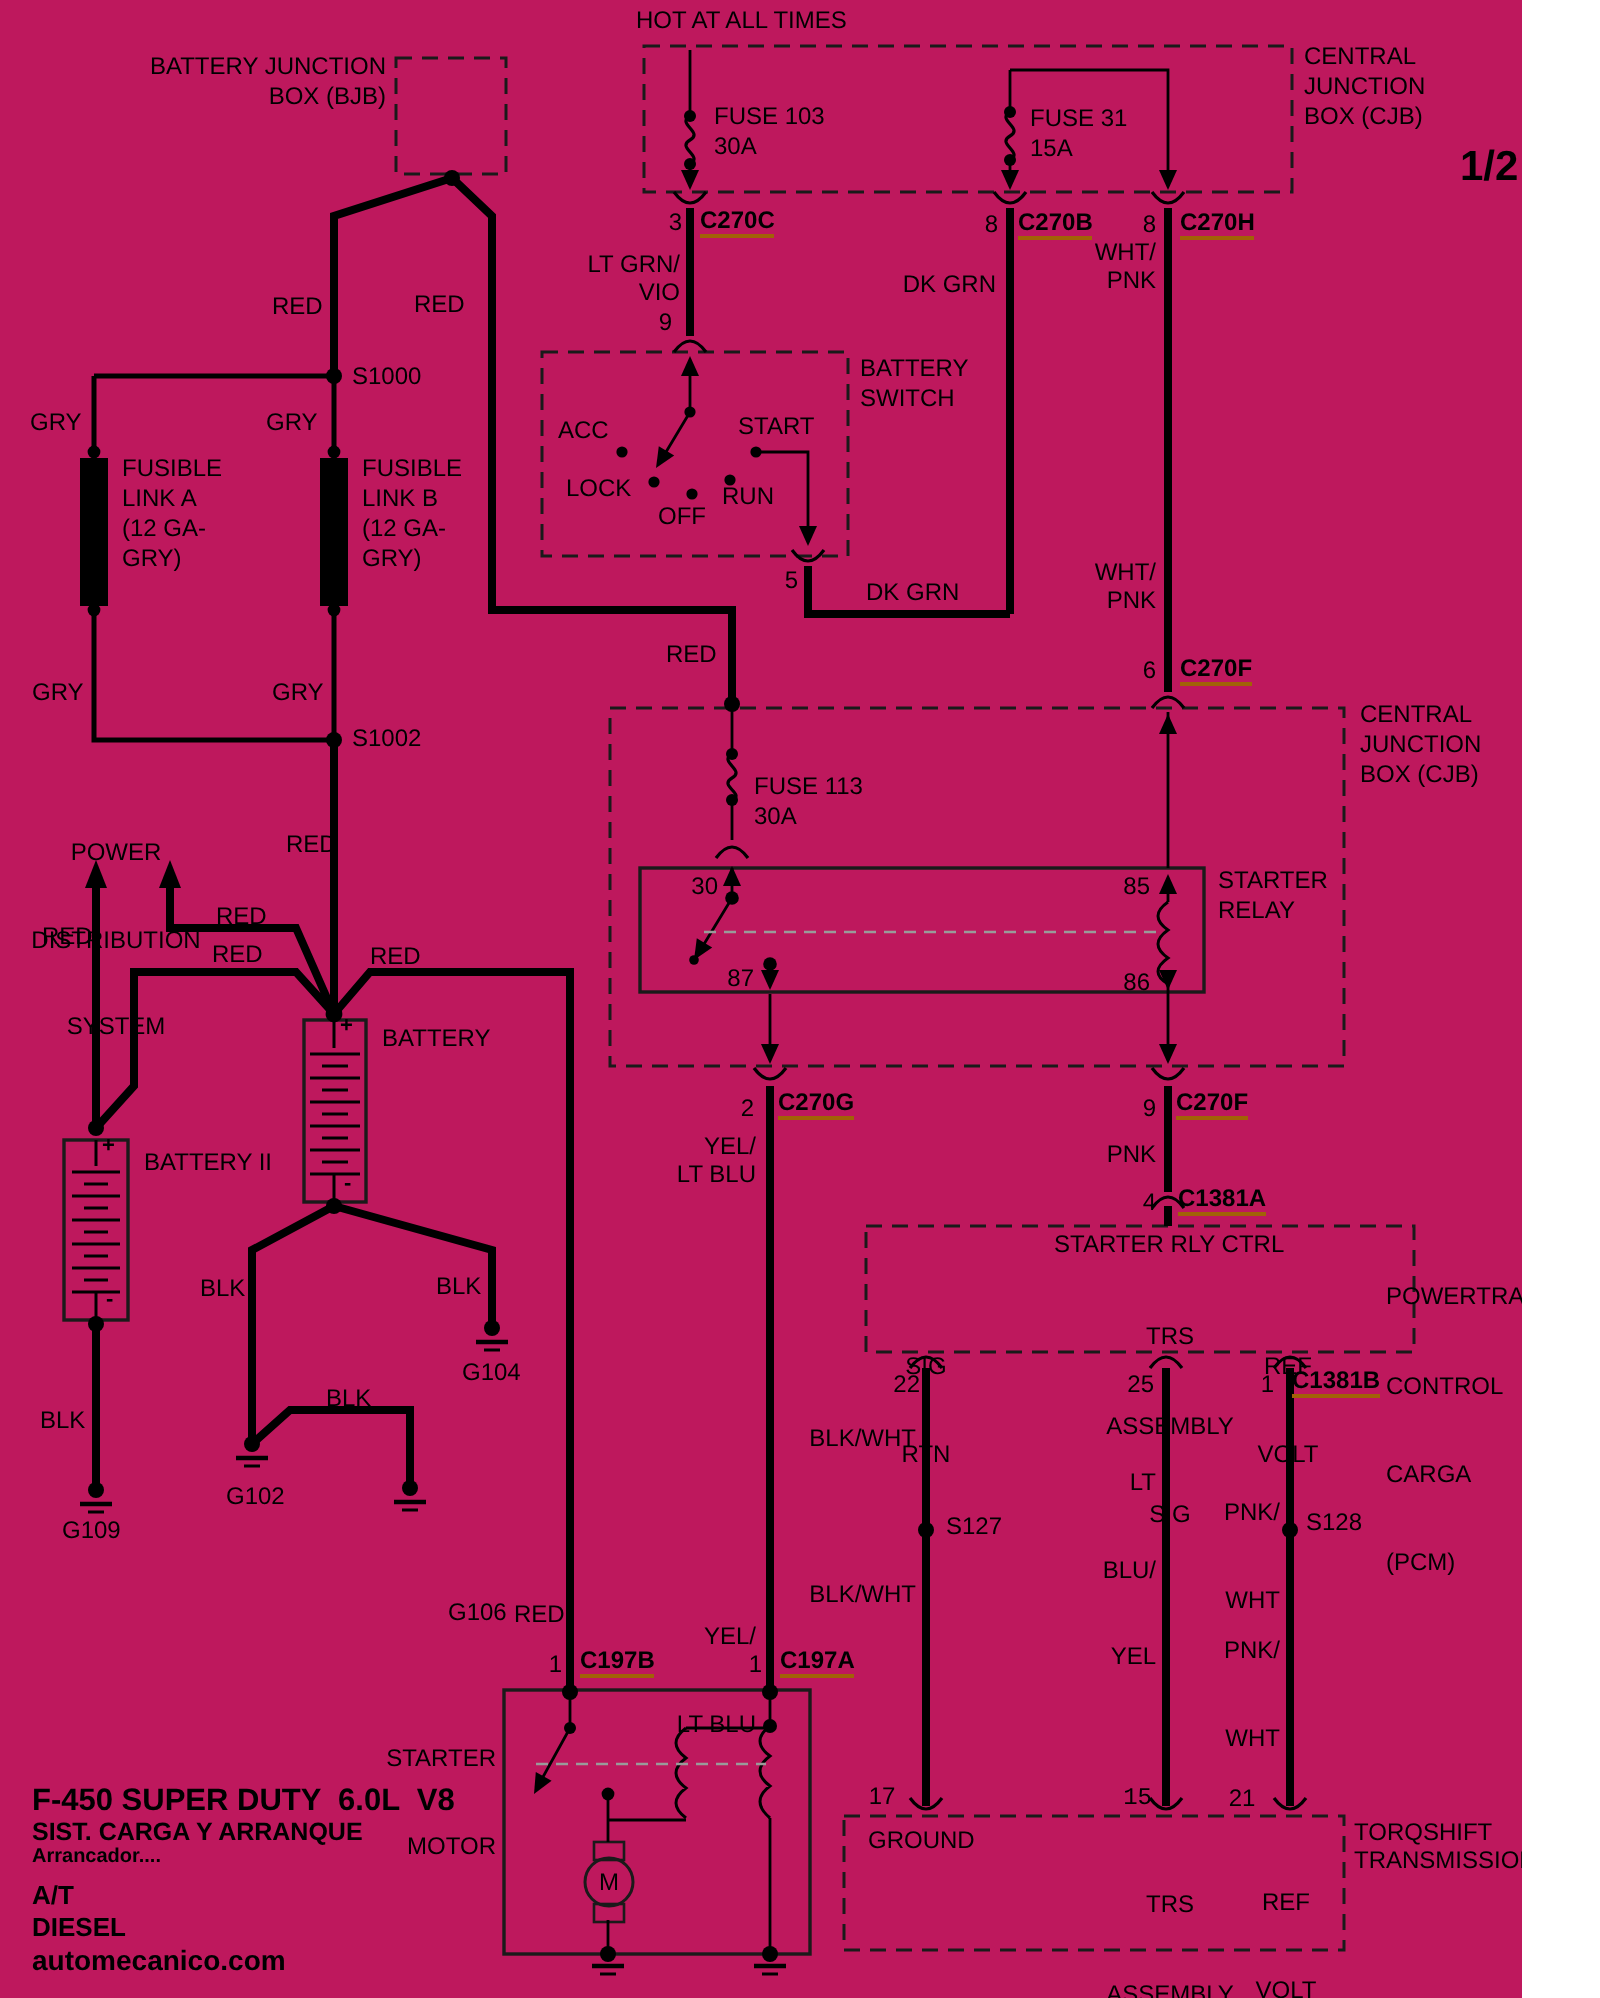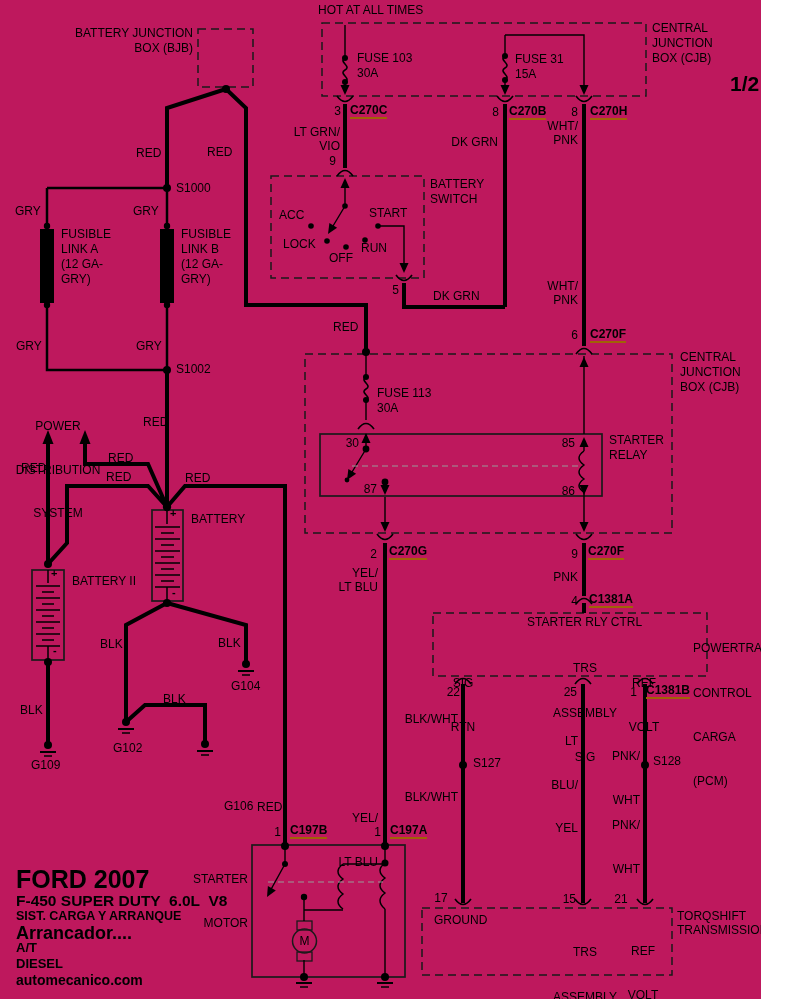--- a/index.html
+++ b/index.html
@@ -345,36 +345,35 @@
 <div class="lb cn" style="left:290px;top:824px;">C197B</div>
 <div class="lb r" style="left:351px;top:825px;width:30px;">1</div>
 <div class="lb cn" style="left:390px;top:824px;">C197A</div>
 <div class="lb r blk lh14" style="left:178px;top:843px;width:70px;">
   <span>STARTER</span>
   <span>MOTOR</span>
 </div>
 <div class="lb c" style="left:298px;top:934px;width:13px;">M</div>
 
 <div class="lb r" style="left:426px;top:891px;width:30px;text-align:center;">17</div>
-<div class="lb r" style="left:546px;top:892px;width:30px;">15</div>
+<div class="lb r" style="left:546px;top:892px;width:30px;font-family:Liberation Mono, monospace;">15</div>
 <div class="lb r" style="left:606px;top:892px;width:30px;text-align:center;">21</div>
 <div class="lb" style="left:434px;top:913px;">GROUND</div>
 <div class="lb c blk lh15" style="left:549px;top:916px;width:72px;">
   <span>TRS</span>
   <span>ASSEMBLY</span>
   
 </div>
 <div class="lb c blk lh14" style="left:618px;top:915px;width:50px;">
   <span>REF</span>
   <span>VOLT</span>
 </div>
 <div class="lb" style="left:677px;top:909px;">TORQSHIFT</div>
 <div class="lb" style="left:677px;top:923px;">TRANSMISSION</div>
 
-<div class="lb b" style="left:16px;top:864px;font-size:25px;">FORD 2007</div>
 <div class="lb b" style="left:16px;top:892px;font-size:15.5px;">F-450 SUPER DUTY  6.0L  V8</div>
 <div class="lb b" style="left:16px;top:909px;font-size:12.5px;">SIST. CARGA Y ARRANQUE</div>
-<div class="lb b" style="left:16px;top:923px;font-size:18px;">Arrancador....</div>
+<div class="lb b" style="left:16px;top:923px;font-size:10px;">Arrancador....</div>
 <div class="lb b" style="left:16px;top:940px;font-size:13px;text-align:right;">A/T</div>
 <div class="lb b" style="left:16px;top:956px;font-size:13px;">DIESEL</div>
 <div class="lb b" style="left:16px;top:972px;font-size:14px;">automecanico.com</div>
 
 </div>
 
 </body></html>

